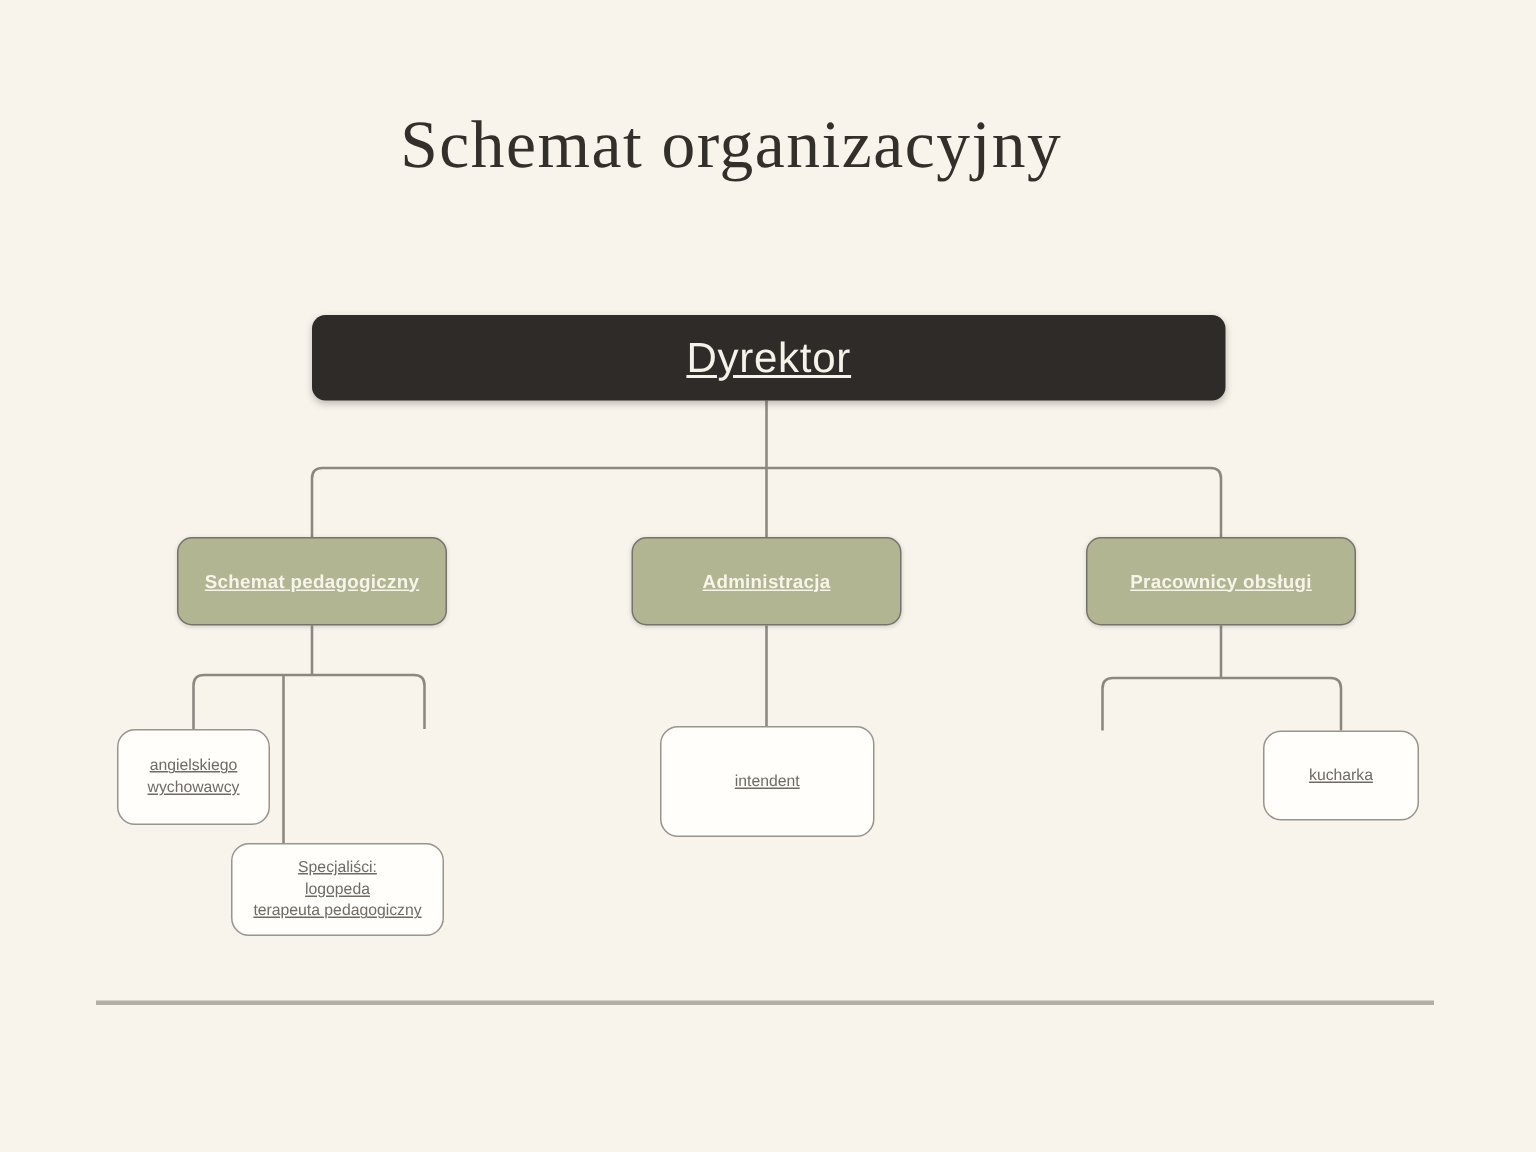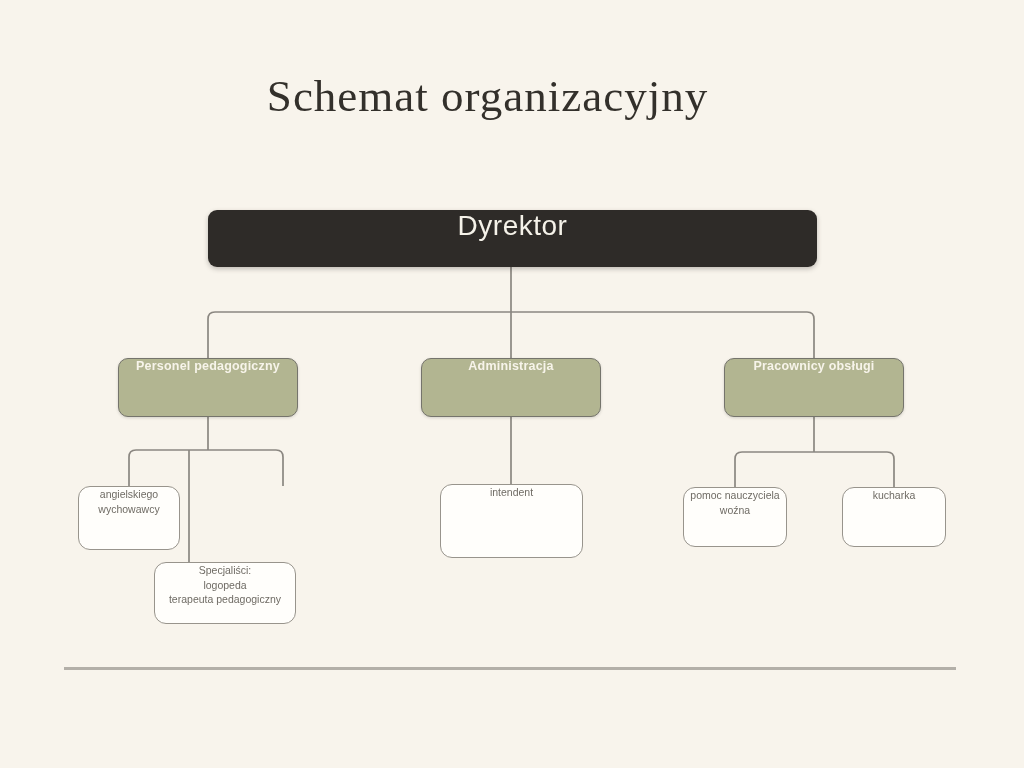--- a/index.html
+++ b/index.html
@@ -17,22 +17,23 @@
   }
   .slide{position:absolute;inset:0;}
   .page-title{
     position:absolute; left:0; top:70px; width:975px;
     text-align:center;
     font-family:"Liberation Serif","DejaVu Serif",serif;
     font-size:45px; font-weight:400; letter-spacing:1px;
     color:var(--title-text);
   }
   .node{
-    position:absolute; display:flex; justify-content:center;
+    position:absolute; display:flex; align-items:center; justify-content:center;
     text-align:center;
+    text-decoration:underline;
   }
   .root-node{
     left:208px; top:210px; width:609px; height:57px;
     background:var(--root-box); border-radius:9px;
     color:var(--root-text); font-size:28px; font-weight:500;
     letter-spacing:.5px;
     box-shadow:0 2px 5px rgba(46,43,40,.28);
   }
   .branch-node{
     top:358px; height:59px; width:180px;
@@ -81,44 +82,40 @@
     <path d="M511 417 V484"></path>
     <path d="M814 417 V452"></path>
     <path d="M735 487 V459 Q735 452 742 452 H887 Q894 452 894 459 V487"></path>
   </svg>
 
   <div class="node root-node">
     <span class="root-label">Dyrektor</span>
   </div>
 
   <div class="node branch-node branch-1">
-    <span>Personel pedagogiczny</span>
+    <span>Schemat pedagogiczny</span>
   </div>
   <div class="node branch-node branch-2">
     <span>Administracja</span>
   </div>
   <div class="node branch-node branch-3">
     <span>Pracownicy obsługi</span>
   </div>
 
   <div class="node leaf-node leaf-teachers">
     <span class="leaf-label">angielskiego
 wychowawcy</span>
   </div>
   <div class="node leaf-node leaf-specialists">
     <span class="leaf-label">Specjaliści:
 logopeda
 terapeuta pedagogiczny</span>
   </div>
   <div class="node leaf-node leaf-intendent">
     <span class="leaf-label">intendent</span>
   </div>
-  <div class="node leaf-node leaf-pomoc">
-    <span class="leaf-label">pomoc nauczyciela
-woźna</span>
-  </div>
   <div class="node leaf-node leaf-kucharka">
     <span class="leaf-label">kucharka</span>
   </div>
 
   <div class="footer-divider"></div>
 
 </div>
 
 </body></html>

